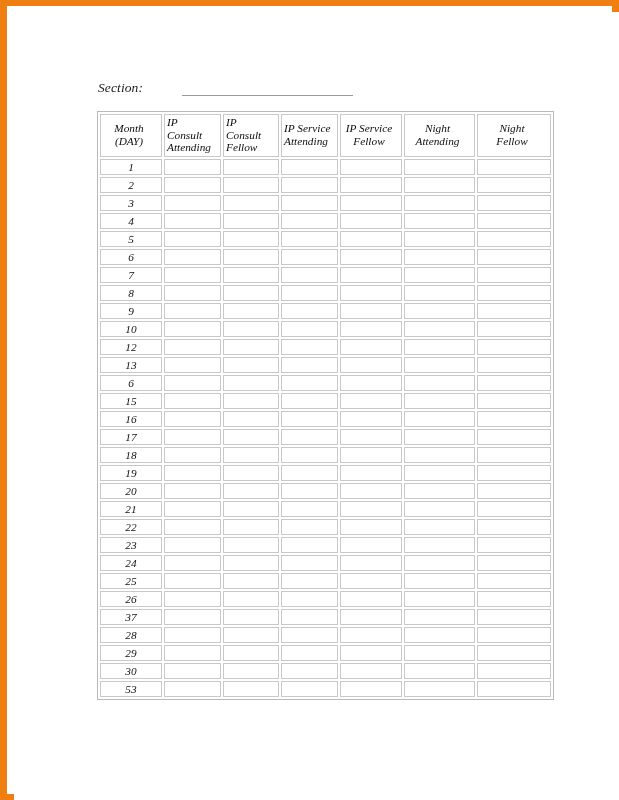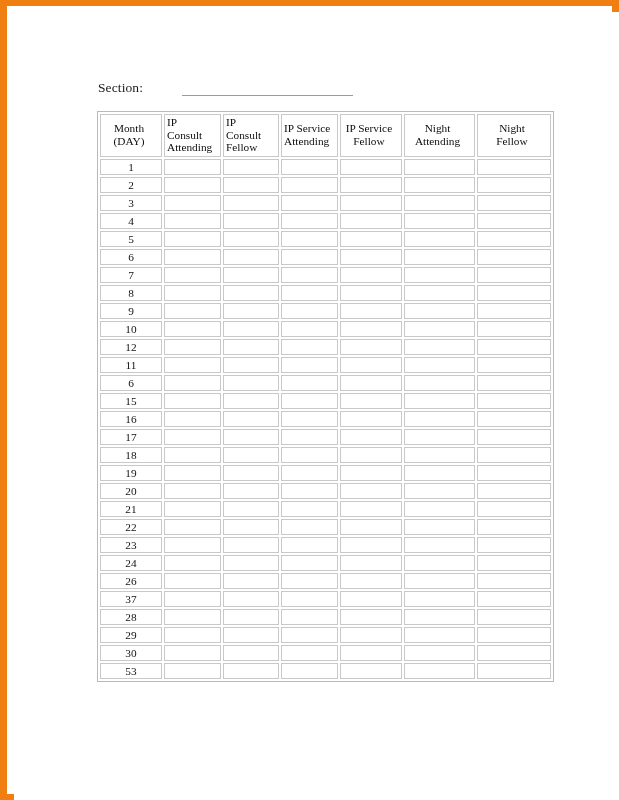--- a/index.html
+++ b/index.html
@@ -21,20 +21,21 @@
     left: 0;
     top: 0;
     width: 619px;
     height: 800px;
     box-sizing: border-box;
     border-left: 7px solid #ef7f10;
     border-right: 7px solid #ef7f10;
     border-top: 6px solid #ef7f10;
     border-bottom: 6px solid #ef7f10;
     background: #ffffff;
+    font-style: italic;
   }
 
   #page-inner {
     position: absolute;
     left: 7px;
     top: 6px;
     width: 605px;
     height: 788px;
     background: #ffffff;
     overflow: hidden;
@@ -280,21 +281,21 @@
             <tr>
               <td class="daycell">12</td>
               <td></td>
               <td></td>
               <td></td>
               <td></td>
               <td></td>
               <td></td>
             </tr>
             <tr>
-              <td class="daycell">11</td>
+              <td class="daycell">13</td>
               <td></td>
               <td></td>
               <td></td>
               <td></td>
               <td></td>
               <td></td>
             </tr>
             <tr>
               <td class="daycell">6</td>
               <td></td>
@@ -380,20 +381,29 @@
               <td class="daycell">23</td>
               <td></td>
               <td></td>
               <td></td>
               <td></td>
               <td></td>
               <td></td>
             </tr>
             <tr>
               <td class="daycell">24</td>
+              <td></td>
+              <td></td>
+              <td></td>
+              <td></td>
+              <td></td>
+              <td></td>
+            </tr>
+            <tr>
+              <td class="daycell">25</td>
               <td></td>
               <td></td>
               <td></td>
               <td></td>
               <td></td>
               <td></td>
             </tr>
             <tr>
               <td class="daycell">26</td>
               <td></td>

